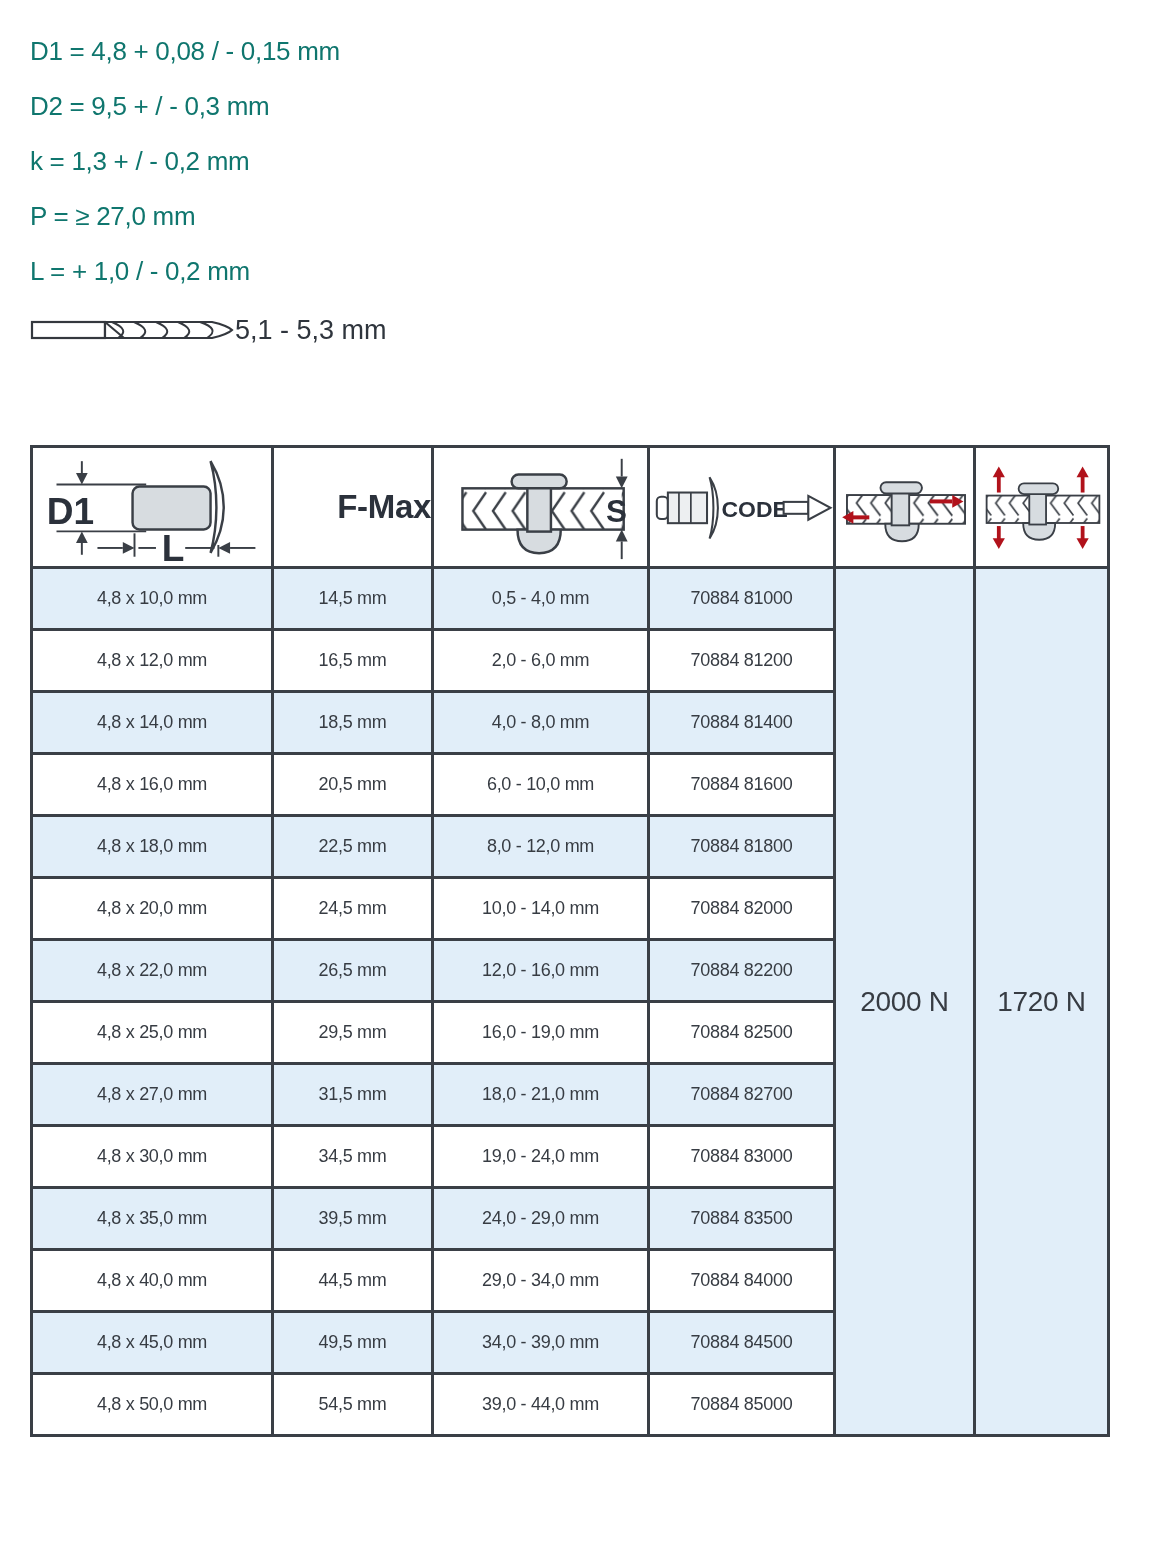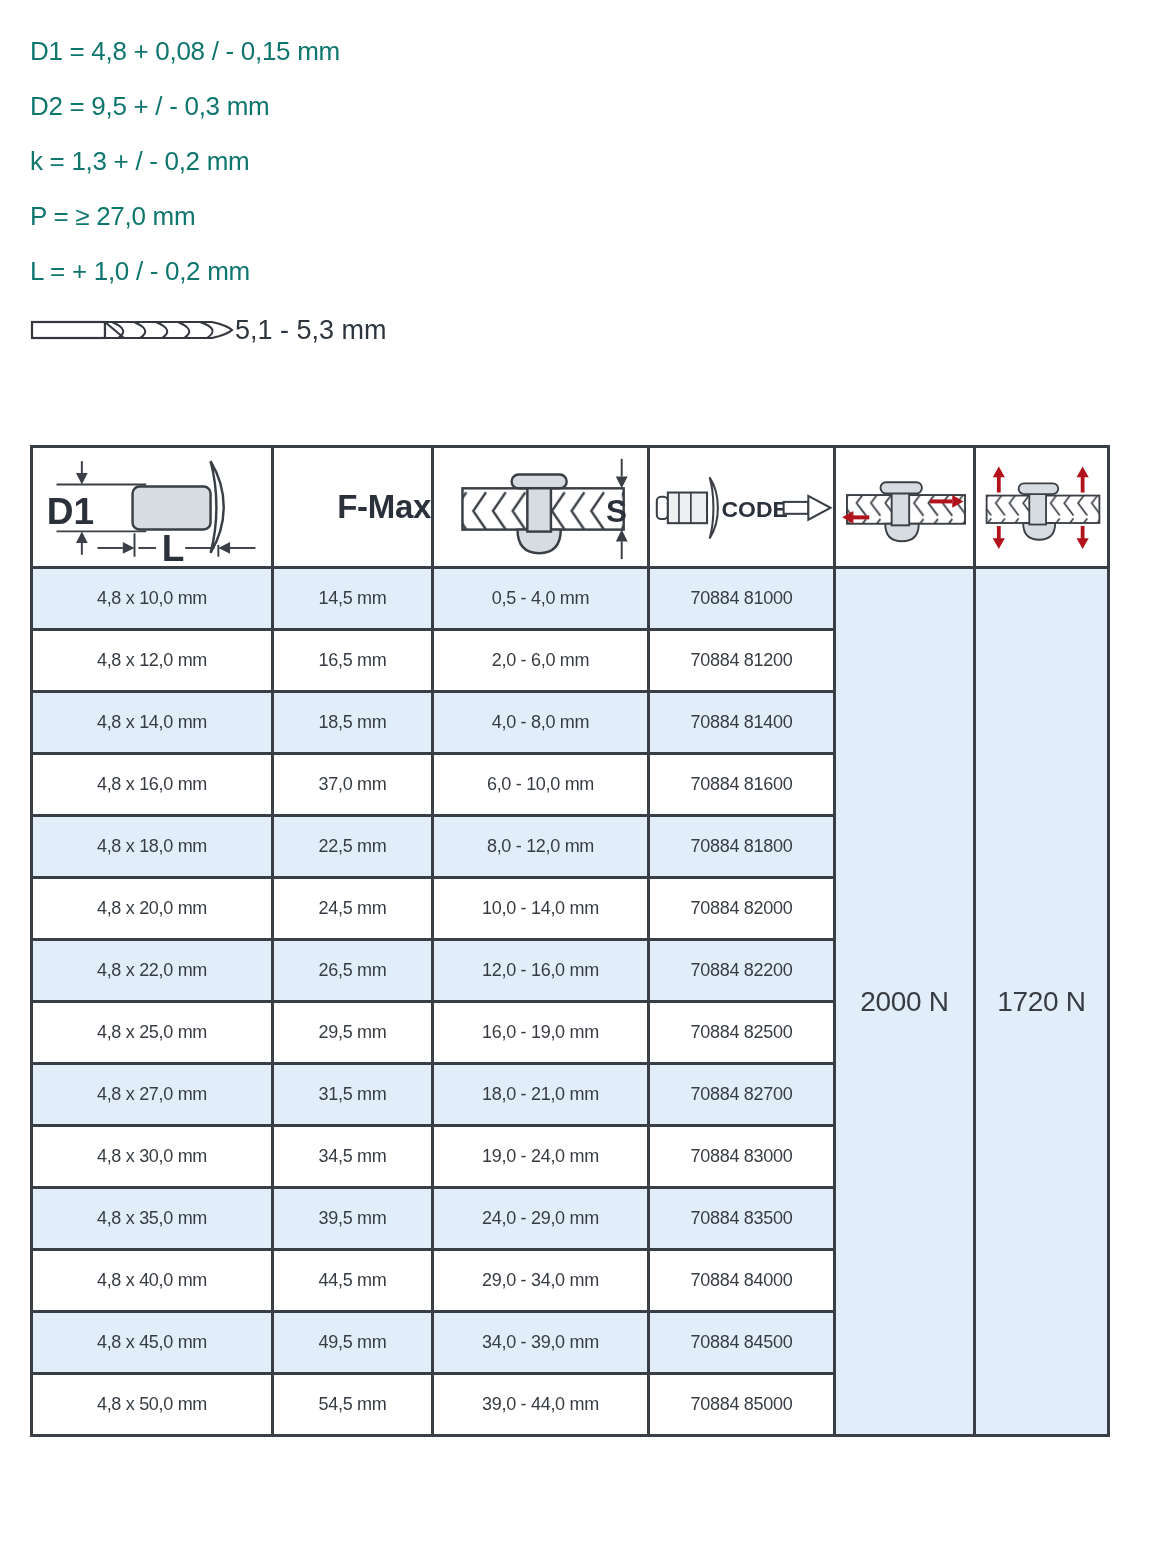--- a/index.html
+++ b/index.html
@@ -252,21 +252,21 @@
           <td>70884 81200</td>
         </tr>
         <tr class="stripe">
           <td>4,8 x 14,0 mm</td>
           <td>18,5 mm</td>
           <td>4,0 - 8,0 mm</td>
           <td>70884 81400</td>
         </tr>
         <tr>
           <td>4,8 x 16,0 mm</td>
-          <td>37,0 mm</td>
+          <td>20,5 mm</td>
           <td>6,0 - 10,0 mm</td>
           <td>70884 81600</td>
         </tr>
         <tr class="stripe">
           <td>4,8 x 18,0 mm</td>
           <td>22,5 mm</td>
           <td>8,0 - 12,0 mm</td>
           <td>70884 81800</td>
         </tr>
         <tr>

